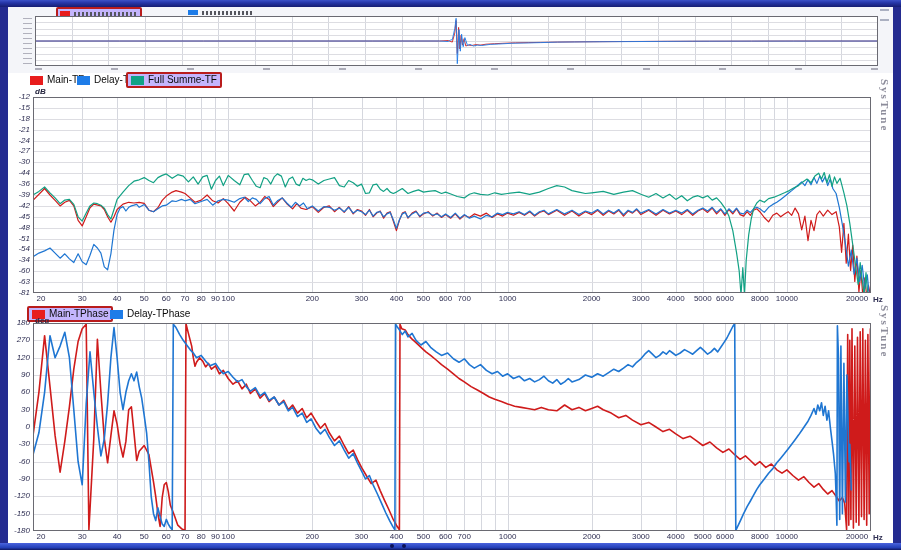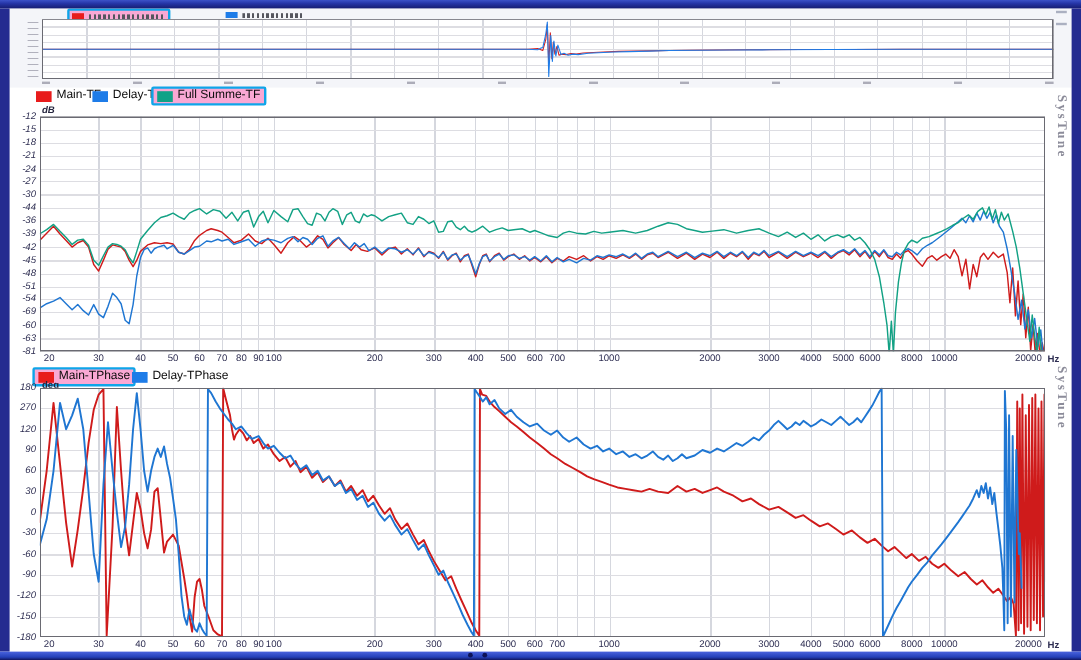--- a/index.html
+++ b/index.html
@@ -11,21 +11,21 @@
   .frame-left{left:0;top:7px;width:8px;height:536px;background:#242b90;}
   .frame-right{left:893px;top:7px;width:8px;height:536px;background:#242b90;}
   .frame-bottom{left:0;top:543px;width:901px;height:7px;background:linear-gradient(180deg,#4a63de 0%,#2440b8 65%,#101660 100%);}
   .footer-dot{width:4px;height:4px;border-radius:50%;background:#0d1358;top:544px;}
   
   .ir-panel{left:8px;top:7px;width:885px;height:66px;background:#f4f5f9;}
   .legend-item{position:absolute;display:flex;align-items:center;gap:4px;height:12px;color:#0b0b0b;}
   .legend-item .lbl{font-size:10px;line-height:10px;white-space:nowrap;}
   .chip{width:13px;height:9px;display:inline-block;}
   .chip-sm{width:10px;height:5px;display:inline-block;}
-  .selected{border:2px solid #0ea5e9;border-radius:2px;padding:0 3px;background:#f9a8d4;}
+  .selected{border:2px solid #b91c1c;border-radius:2px;padding:0 3px;background:#c4b5fd;}
   .squig{display:inline-block;height:4px;background:repeating-linear-gradient(90deg,#55565e 0 2px,transparent 2px 4px);}
   .ir-ylabels{left:23px;top:18px;width:9px;height:47px;background:repeating-linear-gradient(180deg,#9a9aa8 0 1px,transparent 1px 5px);opacity:.75;}
   .ir-xticks{left:35px;top:68px;width:843px;height:2px;background:repeating-linear-gradient(90deg,#9a9aa8 0 7px,transparent 7px 76px);opacity:.8;}
   .corner-mark{left:880px;top:9px;width:9px;height:8px;border-top:2px solid #9aa0b4;border-bottom:2px solid #9aa0b4;opacity:.8;}
   
   svg{display:block;}
   #ir-svg{left:35px;top:16px;}
   #tf-svg{left:33px;top:97px;}
   #ph-svg{left:33px;top:323px;}
   .unit{font-size:8px;font-weight:bold;color:#26263f;}
@@ -123,21 +123,21 @@
       <span class="ytick" style="top: 50.4444px;">-27</span>
       <span class="ytick" style="top: 61.3333px;">-30</span>
       <span class="ytick" style="top: 72.2222px;">-44</span>
       <span class="ytick" style="top: 83.1111px;">-36</span>
       <span class="ytick" style="top: 94px;">-39</span>
       <span class="ytick" style="top: 104.889px;">-42</span>
       <span class="ytick" style="top: 115.778px;">-45</span>
       <span class="ytick" style="top: 126.667px;">-48</span>
       <span class="ytick" style="top: 137.556px;">-51</span>
       <span class="ytick" style="top: 148.444px;">-54</span>
-      <span class="ytick" style="top: 159.333px;">-69</span>
+      <span class="ytick" style="top: 159.333px;">-34</span>
       <span class="ytick" style="top: 170.222px;">-60</span>
       <span class="ytick" style="top: 181.111px;">-63</span>
       <span class="ytick" style="top: 192px;">-81</span>
     </div>
   <svg id="tf-svg" class="abs" width="838" height="196" viewBox="0 0 838 196">
       <rect x="0" y="0" width="838" height="196" fill="#ffffff"></rect>
       <line x1="0.5" y1="0" x2="0.5" y2="196" stroke="#d5d7de" stroke-width="1" shape-rendering="crispEdges"></line>
       <line x1="49.5" y1="0" x2="49.5" y2="196" stroke="#d5d7de" stroke-width="1" shape-rendering="crispEdges"></line>
       <line x1="84.5" y1="0" x2="84.5" y2="196" stroke="#d5d7de" stroke-width="1" shape-rendering="crispEdges"></line>
       <line x1="111.5" y1="0" x2="111.5" y2="196" stroke="#d5d7de" stroke-width="1" shape-rendering="crispEdges"></line>

